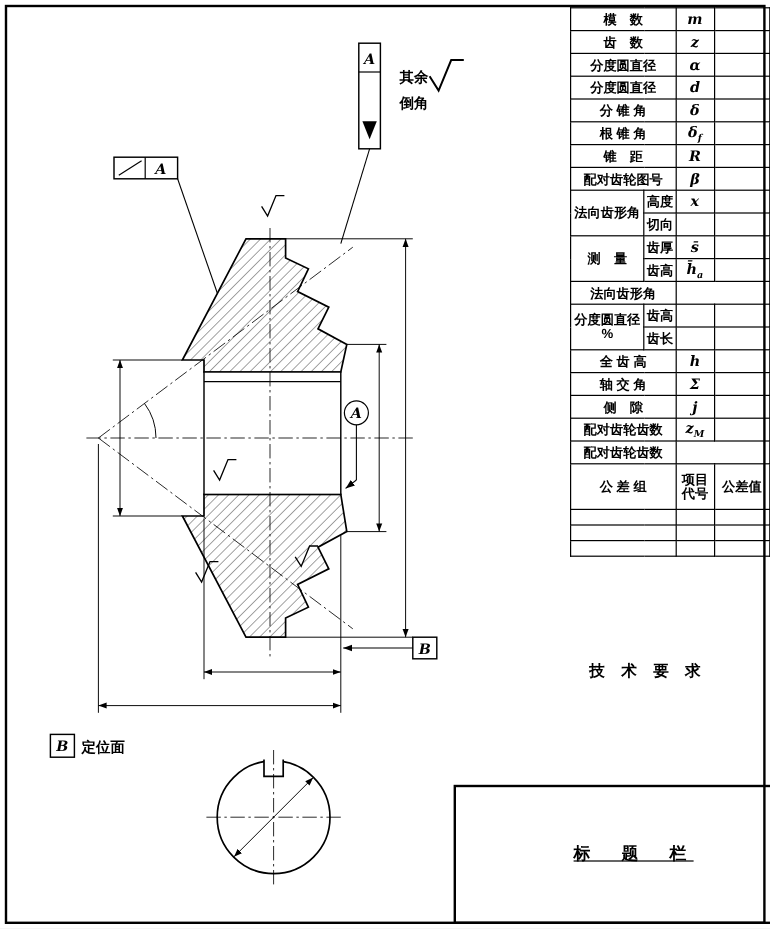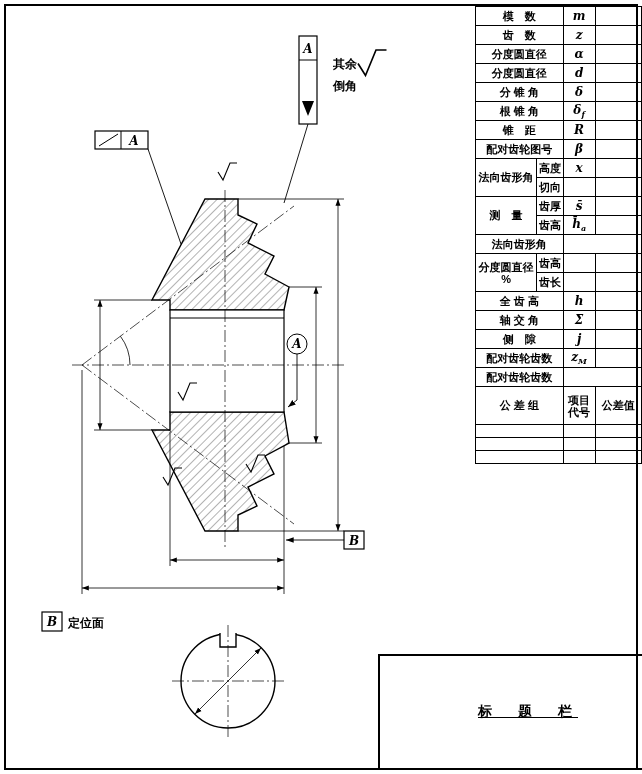--- a/index.html
+++ b/index.html
@@ -269,17 +269,18 @@
         <td></td>
         </tr>
     <tr class="thin">
           <td colspan="2"></td>
         <td></td>
         <td></td>
         </tr>
   </tbody>
     </table>
 
+  <div id="tech">技 术 要 求</div>
 
   <div id="titleblock">
     <span class="t">标　题　栏</span>
   </div>
 </div>
 
 </body></html>

